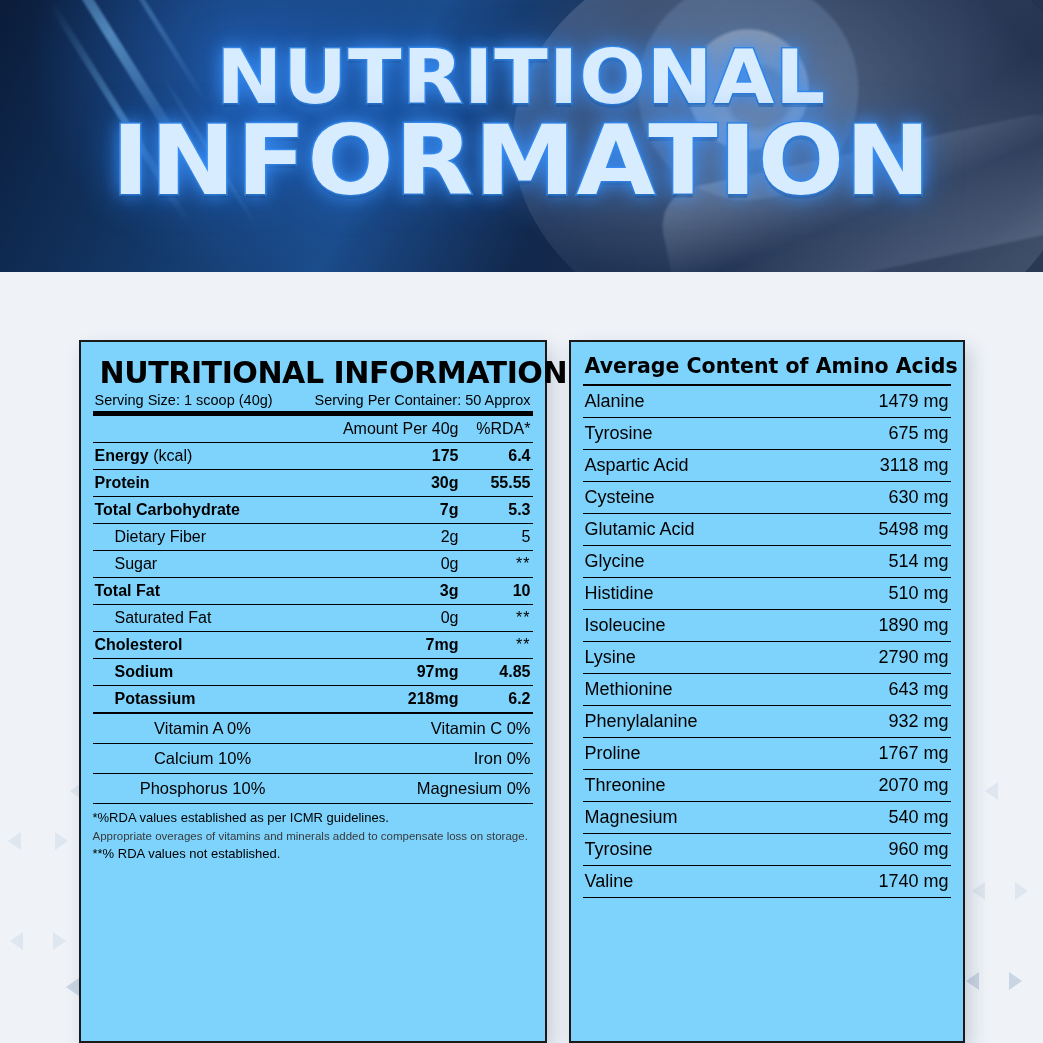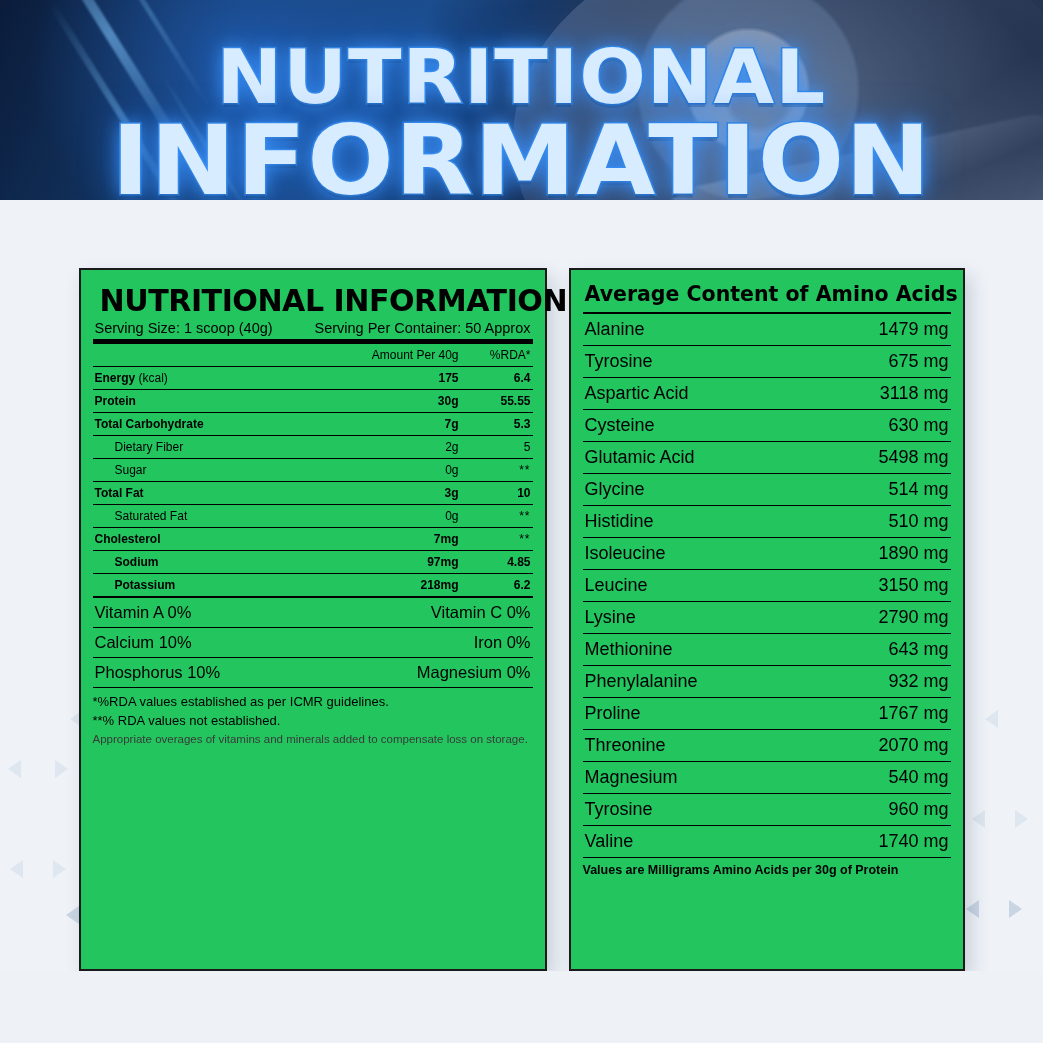--- a/index.html
+++ b/index.html
@@ -9,21 +9,21 @@
     height: 1043px;
     overflow: hidden;
     font-family: "Liberation Sans", sans-serif;
     background: #eef2f7;
   }
 
   
   .hero {
     position: relative;
     width: 1043px;
-    height: 200px;
+    height: 272px;
     overflow: hidden;
     background:
       radial-gradient(ellipse 420px 260px at 760px 120px, rgba(150,170,200,0.55), rgba(20,40,80,0) 70%),
       radial-gradient(ellipse 300px 300px at 240px 60px, rgba(40,110,210,0.55), rgba(10,25,60,0) 70%),
       linear-gradient(115deg, #0b1c3a 0%, #133766 22%, #1b4c8c 38%, #12284c 55%, #1a2b4a 72%, #2b3a53 100%);
   }
   .hero-streak {
     position: absolute;
     background: linear-gradient(90deg, rgba(120,190,255,0.0), rgba(130,200,255,0.55), rgba(120,190,255,0.0));
     filter: blur(1.2px);
@@ -105,21 +105,21 @@
     left: 0; top: 0; right: 0; bottom: 0;
     display: flex;
     justify-content: center;
     gap: 22px;
     padding-top: 68px;
     z-index: 4;
   }
 
   
   .panel {
-    background: #22c55e;
+    background: #7dd3fc;
     border: 2px solid #1a1a1a;
     box-shadow: 6px 8px 18px rgba(20,40,70,0.18);
     padding: 10px 12px 8px 12px;
     font-family: "Liberation Sans", sans-serif;
     color: #000;
   }
   .panel-left  { width: 468px; }
   .panel-right { width: 396px; }
 
   
@@ -136,38 +136,38 @@
   .serving {
     display: flex;
     justify-content: space-between;
     font-size: 14.5px;
     padding: 0 2px 3px 2px;
   }
   .rule-thick { border-top: 5px solid #000; margin: 0 0 0 0; }
   .rule-med { border-top: 2.5px solid #000; }
 
   table.nutri { width: 100%; border-collapse: collapse; }
-  table.nutri td { padding: 4px 2px 4px 2px; font-size: 12px; vertical-align: bottom; }
+  table.nutri td { padding: 4px 2px 4px 2px; font-size: 16px; vertical-align: bottom; }
   .col-amount { text-align: right; width: 92px; white-space: nowrap; }
   .col-rda { text-align: right; width: 72px; white-space: nowrap; }
   .hdr td { font-size: 16.5px; padding-bottom: 2px; }
   tr.bordered td { border-bottom: 1.2px solid #000; }
   .bold { font-weight: bold; }
   .indent { padding-left: 22px !important; }
   .kcal-small { font-weight: normal; }
   .dblstar { letter-spacing: 1px; }
 
   .vit-grid {
     display: grid;
     grid-template-columns: 1fr 1fr;
     font-size: 16.5px;
   }
   .vit-grid div { padding: 5px 2px; }
   .vit-grid .r { text-align: right; }
-  .vit-row-sep { border-bottom: 1.2px solid #000; }
+  .vit-row-sep { border-bottom: 1.2px solid #000; text-align: center; }
 
   .footnotes { font-size: 13px; padding-top: 5px; line-height: 1.45; }
   .footnotes .fn { white-space: nowrap; }
   .footnotes .fn.small { font-size: 11.5px; color: #3a3a3a; }
 
   
   .aa-title {
     font-family: "DejaVu Sans", sans-serif;
     font-weight: bold;
     font-size: 20.5px;
@@ -327,22 +327,22 @@
         <div class="vit-row-sep">Vitamin A 0%</div>
         <div class="vit-row-sep r">Vitamin C 0%</div>
         <div class="vit-row-sep">Calcium 10%</div>
         <div class="vit-row-sep r">Iron 0%</div>
         <div class="vit-row-sep">Phosphorus 10%</div>
         <div class="vit-row-sep r">Magnesium 0%</div>
       </div>
 
       <div class="footnotes">
         <div class="fn">*%RDA values established as per ICMR guidelines.</div>
+        <div class="fn small">Appropriate overages of vitamins and minerals added to compensate loss on storage.</div>
         <div class="fn">**% RDA values not established.</div>
-        <div class="fn small">Appropriate overages of vitamins and minerals added to compensate loss on storage.</div>
       </div>
     </div>
 
     <div class="panel panel-right">
       <div class="aa-title">Average Content of Amino Acids</div>
       <table class="aa">
         <tbody>
           <tr>
               <td>Alanine</td>
               <td class="val">1479 mg</td>
@@ -369,24 +369,20 @@
             </tr>
           <tr>
               <td>Histidine</td>
               <td class="val">510 mg</td>
             </tr>
           <tr>
               <td>Isoleucine</td>
               <td class="val">1890 mg</td>
             </tr>
           <tr>
-              <td>Leucine</td>
-              <td class="val">3150 mg</td>
-            </tr>
-          <tr>
               <td>Lysine</td>
               <td class="val">2790 mg</td>
             </tr>
           <tr>
               <td>Methionine</td>
               <td class="val">643 mg</td>
             </tr>
           <tr>
               <td>Phenylalanine</td>
               <td class="val">932 mg</td>
@@ -406,17 +402,16 @@
           <tr>
               <td>Tyrosine</td>
               <td class="val">960 mg</td>
             </tr>
           <tr>
               <td>Valine</td>
               <td class="val">1740 mg</td>
             </tr>
         </tbody>
       </table>
-      <div class="aa-foot">Values are Milligrams Amino Acids per 30g of Protein</div>
     </div>
 
   </div>
 </div>
 
 </body></html>

